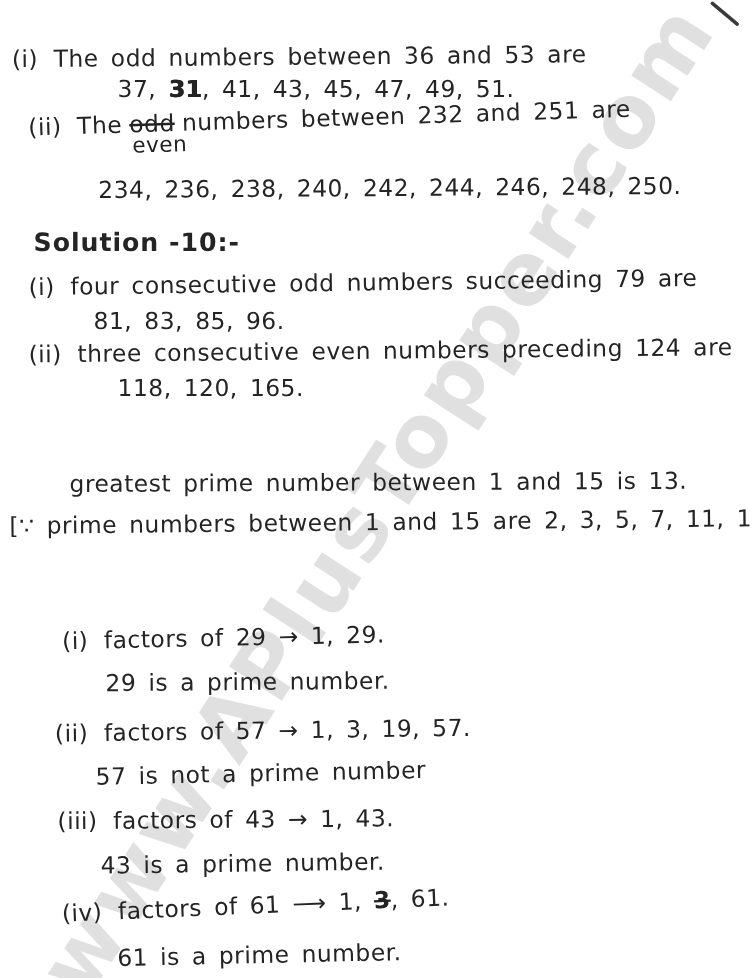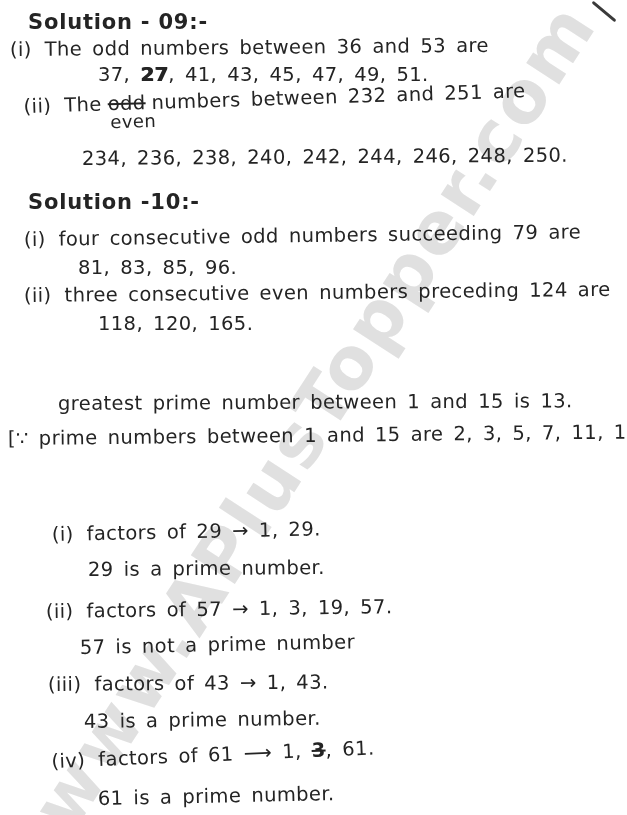--- a/index.html
+++ b/index.html
@@ -63,25 +63,24 @@
 </head>
 <body>
 
 <div class="page">
 
   <div class="watermark">www.APlusTopper.com</div>
   <div class="corner-stroke"></div>
 
   <main class="content">
 
-    <h2 class="heading" style="left:28px; top:10px;">Solution - 09:-</h2>
 
     <div class="line" style="left:10px; top:38px; transform:rotate(-0.5deg);"><span class="lbl">(i)</span><span>The odd numbers between 36 and 53 are</span></div>
 
-    <div class="line" style="left:98px; top:63px;"><span>37, </span><span class="overwrite">27</span><span>, 41, 43, 45, 47, 49, 51.</span></div>
+    <div class="line" style="left:98px; top:63px;"><span>37, </span><span class="overwrite">31</span><span>, 41, 43, 45, 47, 49, 51.</span></div>
 
     <div class="line" style="left:24px; top:95px; transform:rotate(-1.8deg);"><span class="lbl">(ii)</span><span>The</span><span class="fix"><span class="struck">odd</span><span class="corr">even</span></span><span>numbers between 232 and 251 are</span></div>
 
     <div class="line" style="left:82px; top:147px; transform:rotate(-0.4deg);">234, 236, 238, 240, 242, 244, 246, 248, 250.</div>
 
     <h2 class="heading" style="left:28px; top:190px;">Solution -10:-</h2>
 
     <div class="line" style="left:24px; top:228px; transform:rotate(-0.8deg);"><span class="lbl">(i)</span><span>four consecutive odd numbers succeeding 79 are</span></div>
 
     <div class="line" style="left:78px; top:256px;">81, 83, 85, 96.</div>

